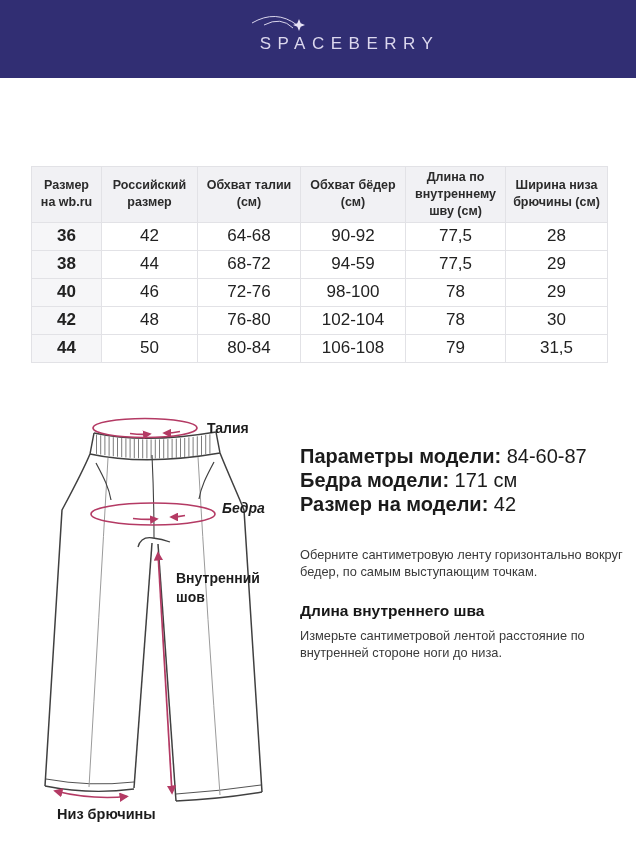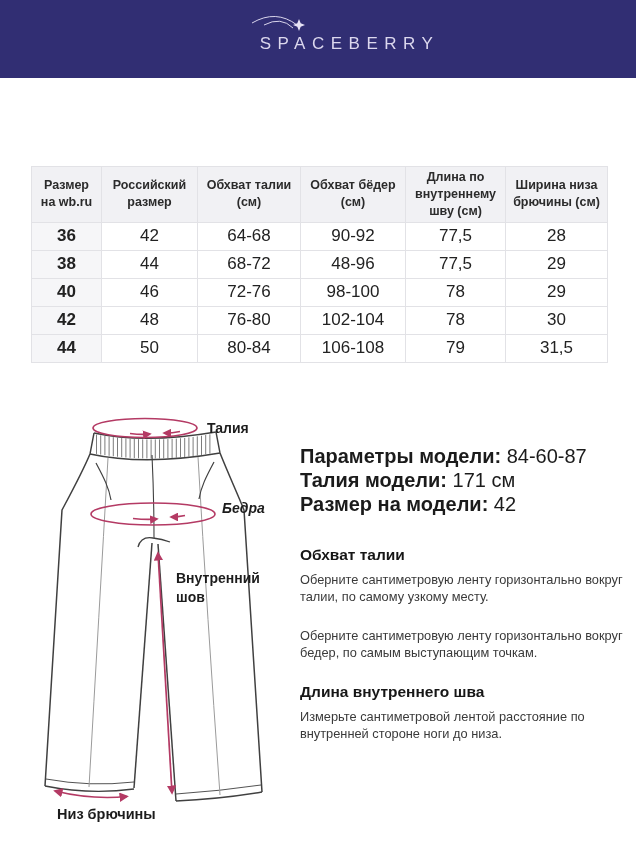--- a/index.html
+++ b/index.html
@@ -86,21 +86,21 @@
         <td>42</td>
         <td>64-68</td>
         <td>90-92</td>
         <td>77,5</td>
         <td>28</td>
       </tr>
       <tr>
         <td>38</td>
         <td>44</td>
         <td>68-72</td>
-        <td>48-96</td>
+        <td>94-59</td>
         <td>77,5</td>
         <td>29</td>
       </tr>
       <tr>
         <td>40</td>
         <td>46</td>
         <td>72-76</td>
         <td>98-100</td>
         <td>78</td>
         <td>29</td>
@@ -209,28 +209,24 @@
 </svg>
 
 <div class="dlabel waist">Талия</div>
 <div class="dlabel hips">Бедра</div>
 <div class="dlabel inseam">Внутренний шов</div>
 <div class="dlabel hem">Низ брючины</div>
 
 <div class="info">
   <div id="model-info">
       <div class="model-line"><span class="lbl">Параметры модели: </span><span class="val">84-60-87</span></div>
-      <div class="model-line"><span class="lbl">Талия модели: </span><span class="val">171 см</span></div>
+      <div class="model-line"><span class="lbl">Бедра модели: </span><span class="val">171 см</span></div>
       <div class="model-line"><span class="lbl">Размер на модели: </span><span class="val">42</span></div>
     </div>
   <div id="sections" class="sections">
-      <div class="section">
-        <h3>Обхват талии</h3>
-        <p>Оберните сантиметровую ленту горизонтально вокруг талии, по самому узкому месту.</p>
-      </div>
       <div class="section">
         <p>Оберните сантиметровую ленту горизонтально вокруг бедер, по самым выступающим точкам.</p>
       </div>
       <div class="section">
         <h3>Длина внутреннего шва</h3>
         <p>Измерьте сантиметровой лентой расстояние по внутренней стороне ноги до низа.</p>
       </div>
     </div>
 </div>
 

